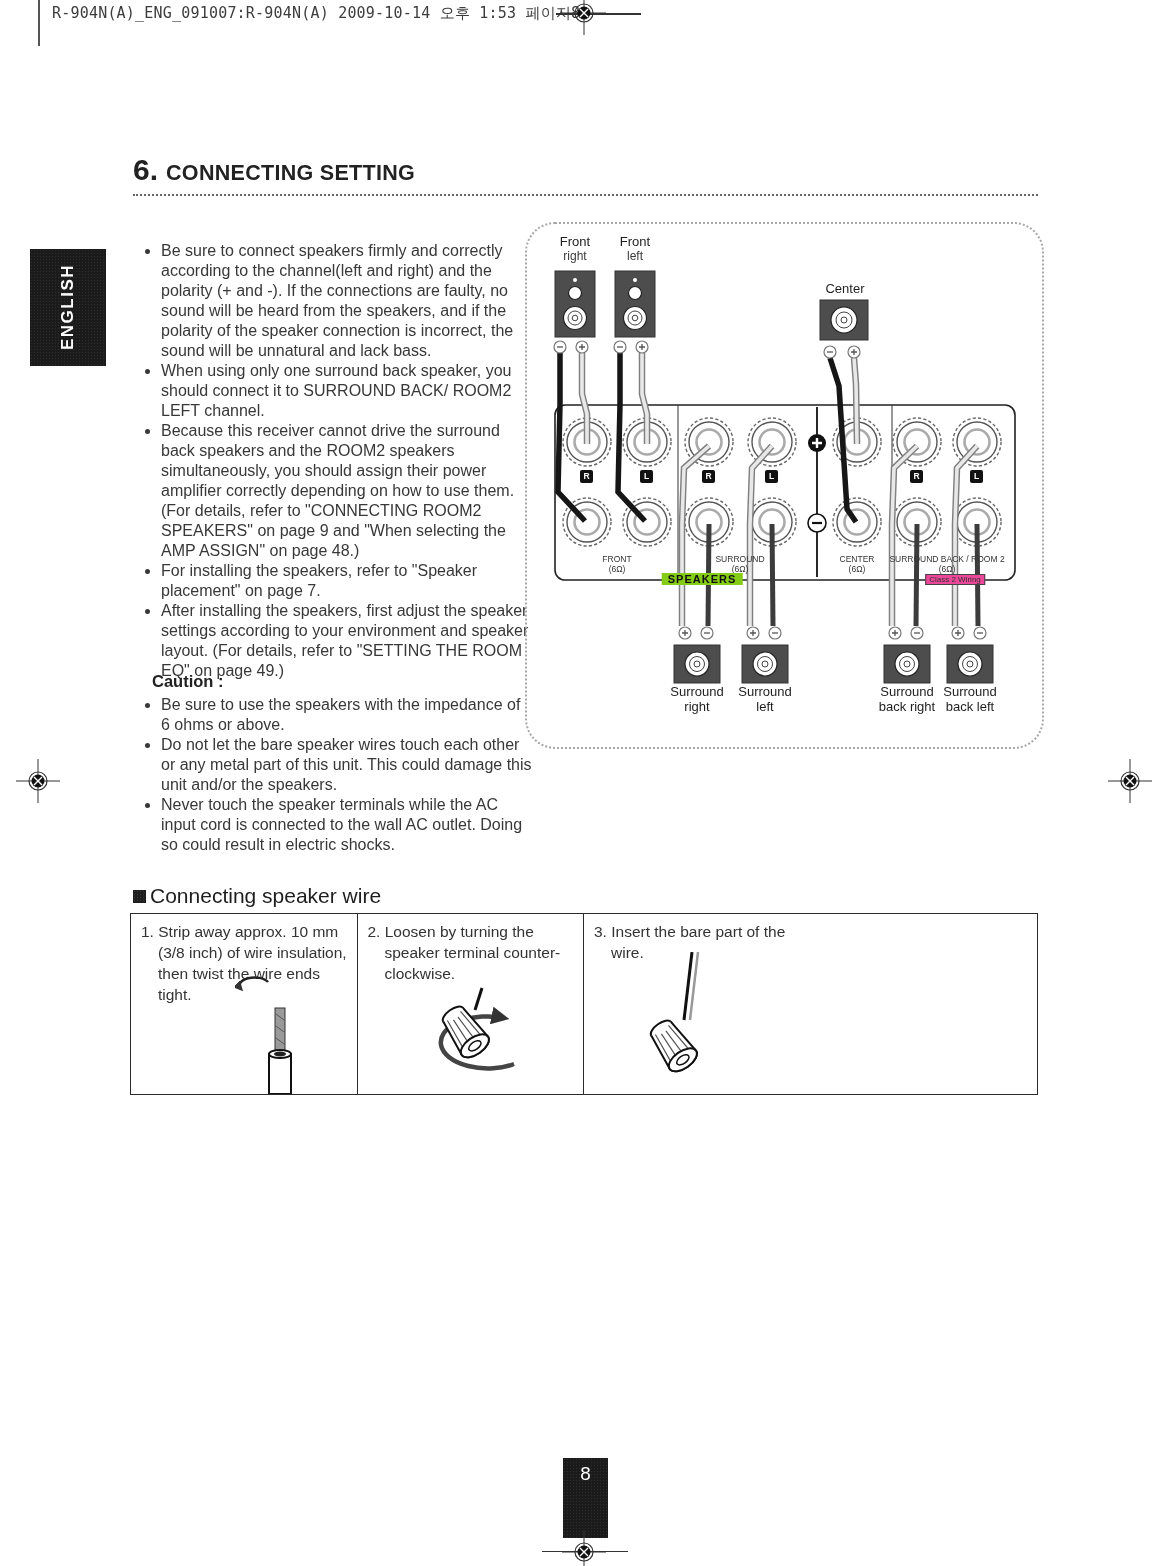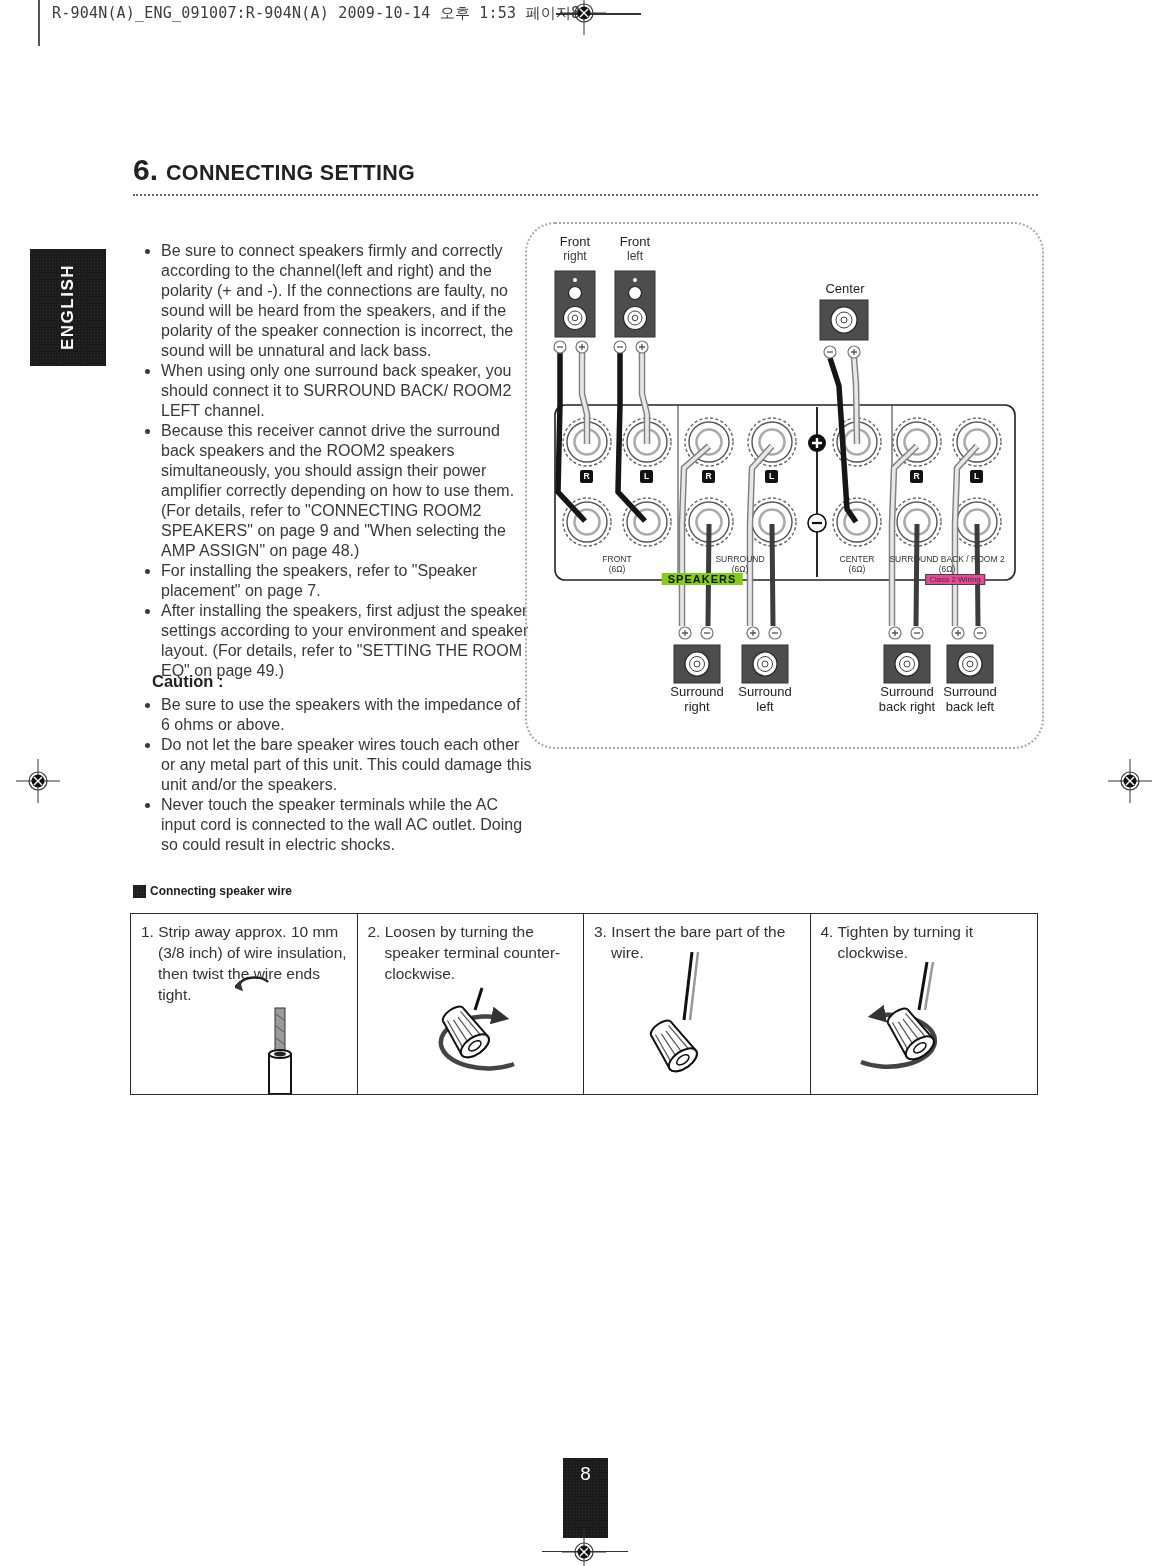--- a/index.html
+++ b/index.html
@@ -46,21 +46,21 @@
     font-weight:bold; text-align:center; line-height:13px; border-radius:2px; }
   .spk-word { position:absolute; transform:translateX(-50%); background:#84cc16; padding:0 6px;
     font-size:11px; font-weight:bold; letter-spacing:1px; color:#111; white-space:nowrap; }
   .class2 { position:absolute; transform:translateX(-50%); background:#ec4899; border:1px solid #444;
     font-size:8px; color:#333; padding:0px 3px; white-space:nowrap; }
 
   
   .wg-head { position:absolute; left:133px; top:884px; display:flex; align-items:center; }
   .wg-square { width:13px; height:13px; background:#1e1e1e; margin-right:4px;
     background-image:radial-gradient(#3a3a3a 1px, transparent 1px); background-size:3px 3px; }
-  .wg-title { font-size:12px; font-weight:bold; color:#1e1e1e; }
+  .wg-title { font-size:21px; font-weight:normal; color:#1e1e1e; }
   .wire-table { position:absolute; left:130px; top:913px; width:908px; height:182px;
     display:grid; grid-template-columns:repeat(4,1fr); border:1.5px solid #2b2b2b; box-sizing:border-box; }
   .wt-cell { position:relative; border-right:1.5px solid #2b2b2b; padding:7px 8px 0 10px; box-sizing:border-box; }
   .wt-cell:last-child { border-right:none; }
   .step-text { font-size:15.5px; line-height:21px; color:#333; text-indent:-17px; padding-left:17px; }
   .cell-art { position:absolute; }
 
   
   .page-box { position:absolute; left:563px; top:1458px; width:45px; height:80px; background:#1b1b1b;
     color:#fff; font-size:19px; text-align:center; padding-top:5px; box-sizing:border-box;
@@ -329,29 +329,20 @@
     </svg>
   </div>
   <div class="wt-cell">
     <div class="step-text">3. Insert the bare part of the wire.</div>
     <svg class="cell-art" style="left:30px; top:38px;" width="150" height="142">
       <line x1="84" y1="0" x2="76" y2="68" stroke="#999" stroke-width="2.5"></line>
       <line x1="78" y1="0" x2="70" y2="68" stroke="#111" stroke-width="3"></line>
       <use href="#knob" transform="translate(62,98) rotate(-35)"></use>
     </svg>
   </div>
-  <div class="wt-cell">
-    <div class="step-text">4. Tighten by turning it clockwise.</div>
-    <svg class="cell-art" style="left:28px; top:48px;" width="150" height="130">
-      <line x1="94" y1="0" x2="86" y2="48" stroke="#999" stroke-width="2.5"></line>
-      <line x1="88" y1="0" x2="80" y2="48" stroke="#111" stroke-width="3"></line>
-      <path d="M22,100 A47,26 0 1 0 34,54" fill="none" stroke="#444" stroke-width="4.5" marker-end="url(#arrow)"></path>
-      <use href="#knob" transform="translate(74,76) rotate(-35)"></use>
-    </svg>
-  </div>
 </div>
 
 <div class="page-box">
   <span>8</span>
 </div>
 <div class="hline" style="left:542px; top:1551px; width:86px; height:1px;"></div>
 <svg class="regmark" style="left:561px; top:1529px;">
     <use href="#regmarksym" x="23" y="23"></use>
   </svg>
 <svg class="regmark" style="left:15px; top:758px;">

